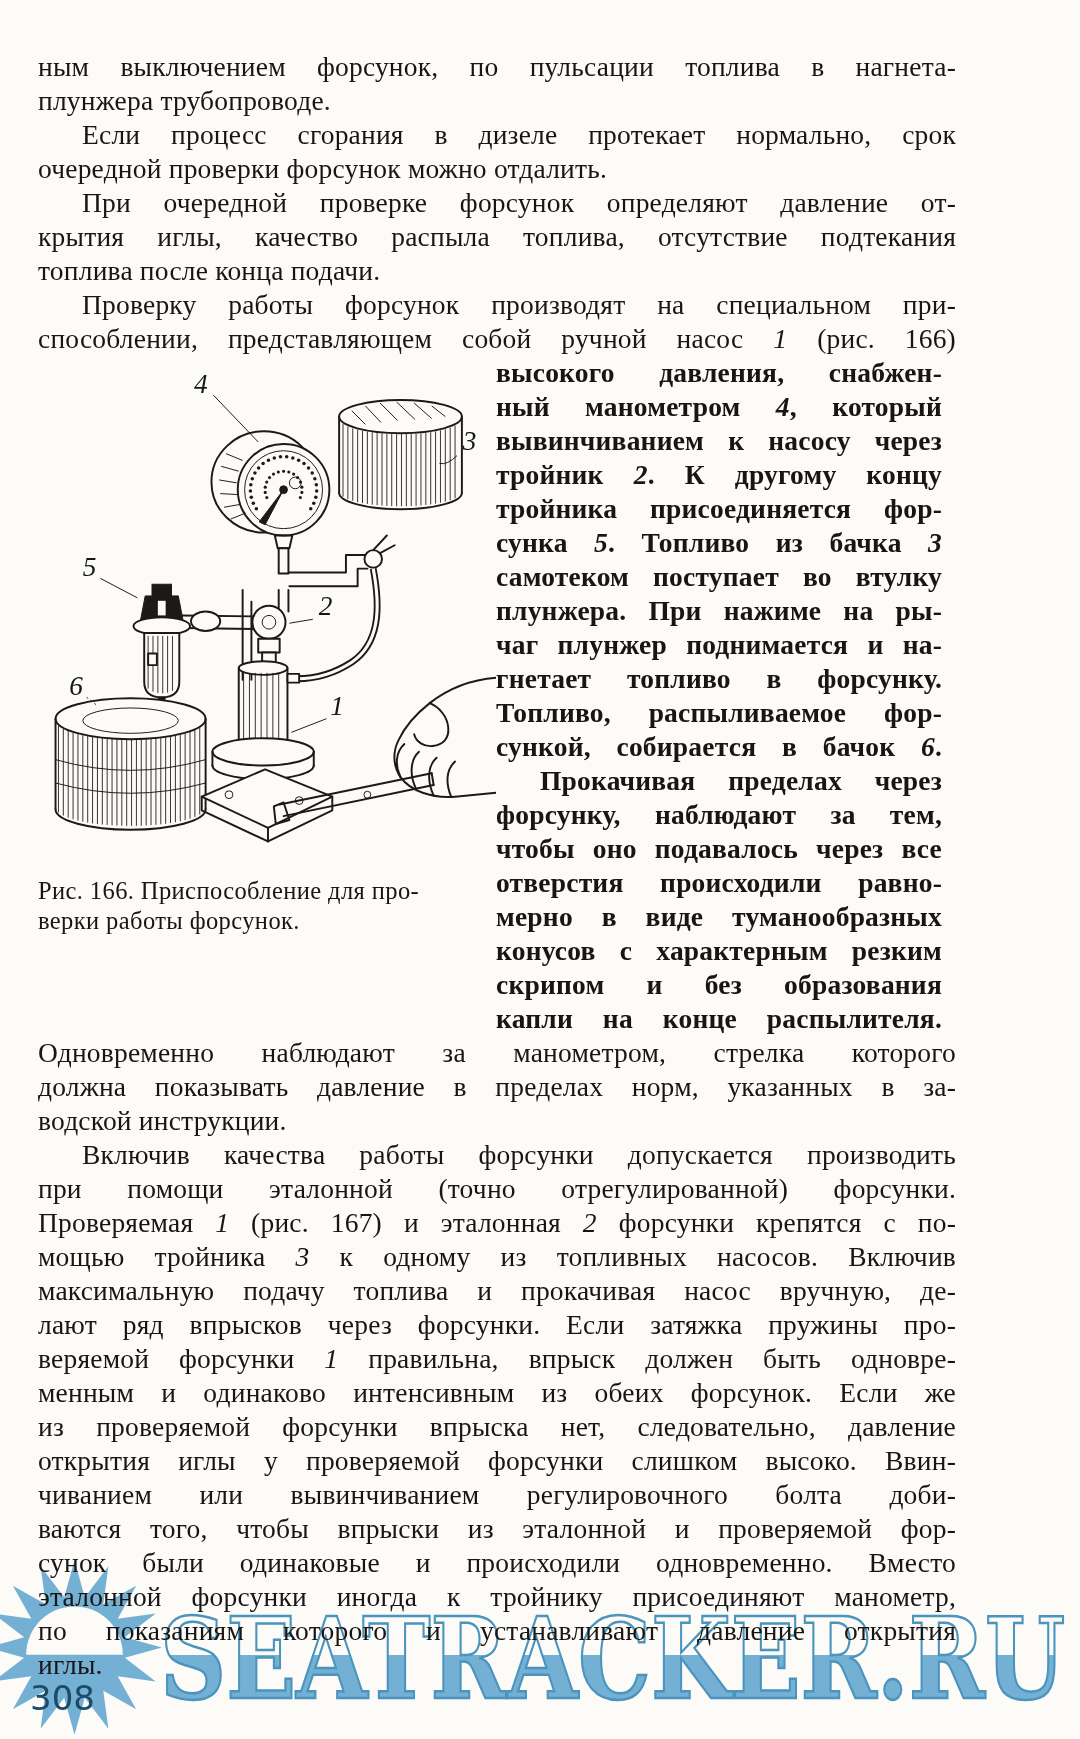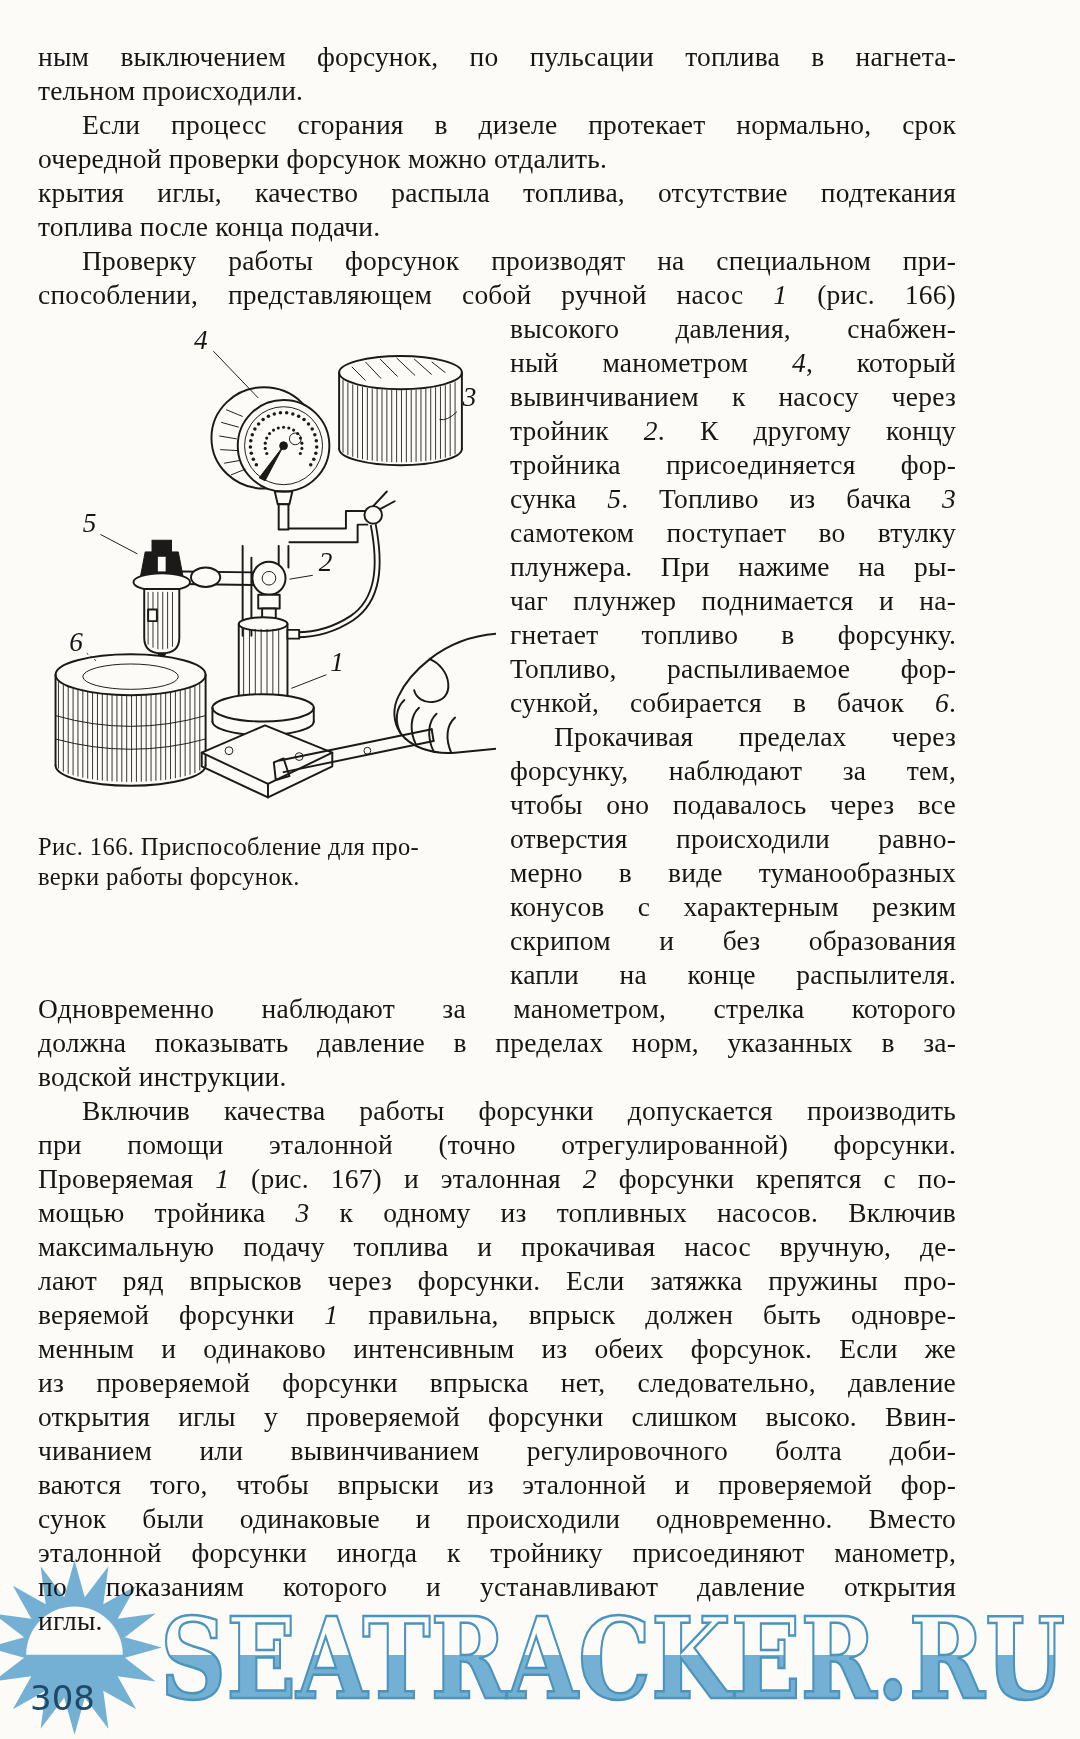--- a/index.html
+++ b/index.html
@@ -2,30 +2,30 @@
 <html><head>
 <meta charset="utf-8">
 <style>
   html,body{margin:0;padding:0;}
   body{
     width:1080px;height:1739px;position:relative;overflow:hidden;
     background:#fcfbf8;color:#171614;
     font-family:"Liberation Serif", serif;
   }
   .content{
-    position:absolute;left:38px;top:40px;width:918px;z-index:1;
+    position:absolute;left:38px;top:50px;width:918px;z-index:1;
     font-size:27.5px;line-height:34px;letter-spacing:.2px;
   }
   .tline{white-space:normal;}
   .tline.just{text-align:justify;text-align-last:justify;text-justify:inter-word;}
   .tline.ind{text-indent:44px;}
   .tline i{font-style:italic;}
   .middle{display:flex;align-items:flex-start;}
   .fig-col{width:458px;flex:none;}
-  .txt-col{width:446px;flex:none;margin-left:14px;}
+  .txt-col{width:446px;flex:none;margin-left:0;font-weight:bold;}
   .fig-svg{display:block;}
   .caption{
     text-align:left;font-size:24.5px;line-height:30px;margin-top:8px;
     letter-spacing:.4px;
   }
   
   svg.fig-svg *{vector-effect:none;}
   .ln{stroke:#1b1a18;stroke-width:2;fill:none;stroke-linecap:round;stroke-linejoin:round;}
   .thin{stroke:#1b1a18;stroke-width:1;fill:none;}
   .hatch line{stroke:#1b1a18;stroke-width:0.9;}
@@ -63,23 +63,24 @@
   <text class="wm-letters" x="0" y="100" font-size="112" textLength="905" lengthAdjust="spacingAndGlyphs" fill="#74b0d3" clip-path="url(#halfclip)">SEATRACKER.RU</text>
   <text class="wm-letters" x="0" y="100" font-size="112" textLength="905" lengthAdjust="spacingAndGlyphs" fill="none" stroke="#4a94be" stroke-width="2.5">SEATRACKER.RU</text>
 </svg>
 
 <div class="page-num">308</div>
 
 <div class="content">
 
   <div id="top-block">
       <div class="tline just">ным выключением форсунок, по пульсации топлива в нагнета-</div>
-      <div class="tline">тельном происходили.</div>
+      <div class="tline">плунжера трубопроводе.</div>
       <div class="tline just ind">Если процесс сгорания в дизеле протекает нормально, срок</div>
       <div class="tline">очередной проверки форсунок можно отдалить.</div>
+      <div class="tline just ind">При очередной проверке форсунок определяют давление от-</div>
       <div class="tline just">крытия иглы, качество распыла топлива, отсутствие подтекания</div>
       <div class="tline">топлива после конца подачи.</div>
       <div class="tline just ind">Проверку работы форсунок производят на специальном при-</div>
       <div class="tline just">способлении, представляющем собой ручной насос <i>1</i> (рис. 166)</div>
     </div>
 
   <div class="middle">
     <div class="fig-col">
 
       <svg class="fig-svg" width="458" height="512" viewBox="0 0 470 525">

